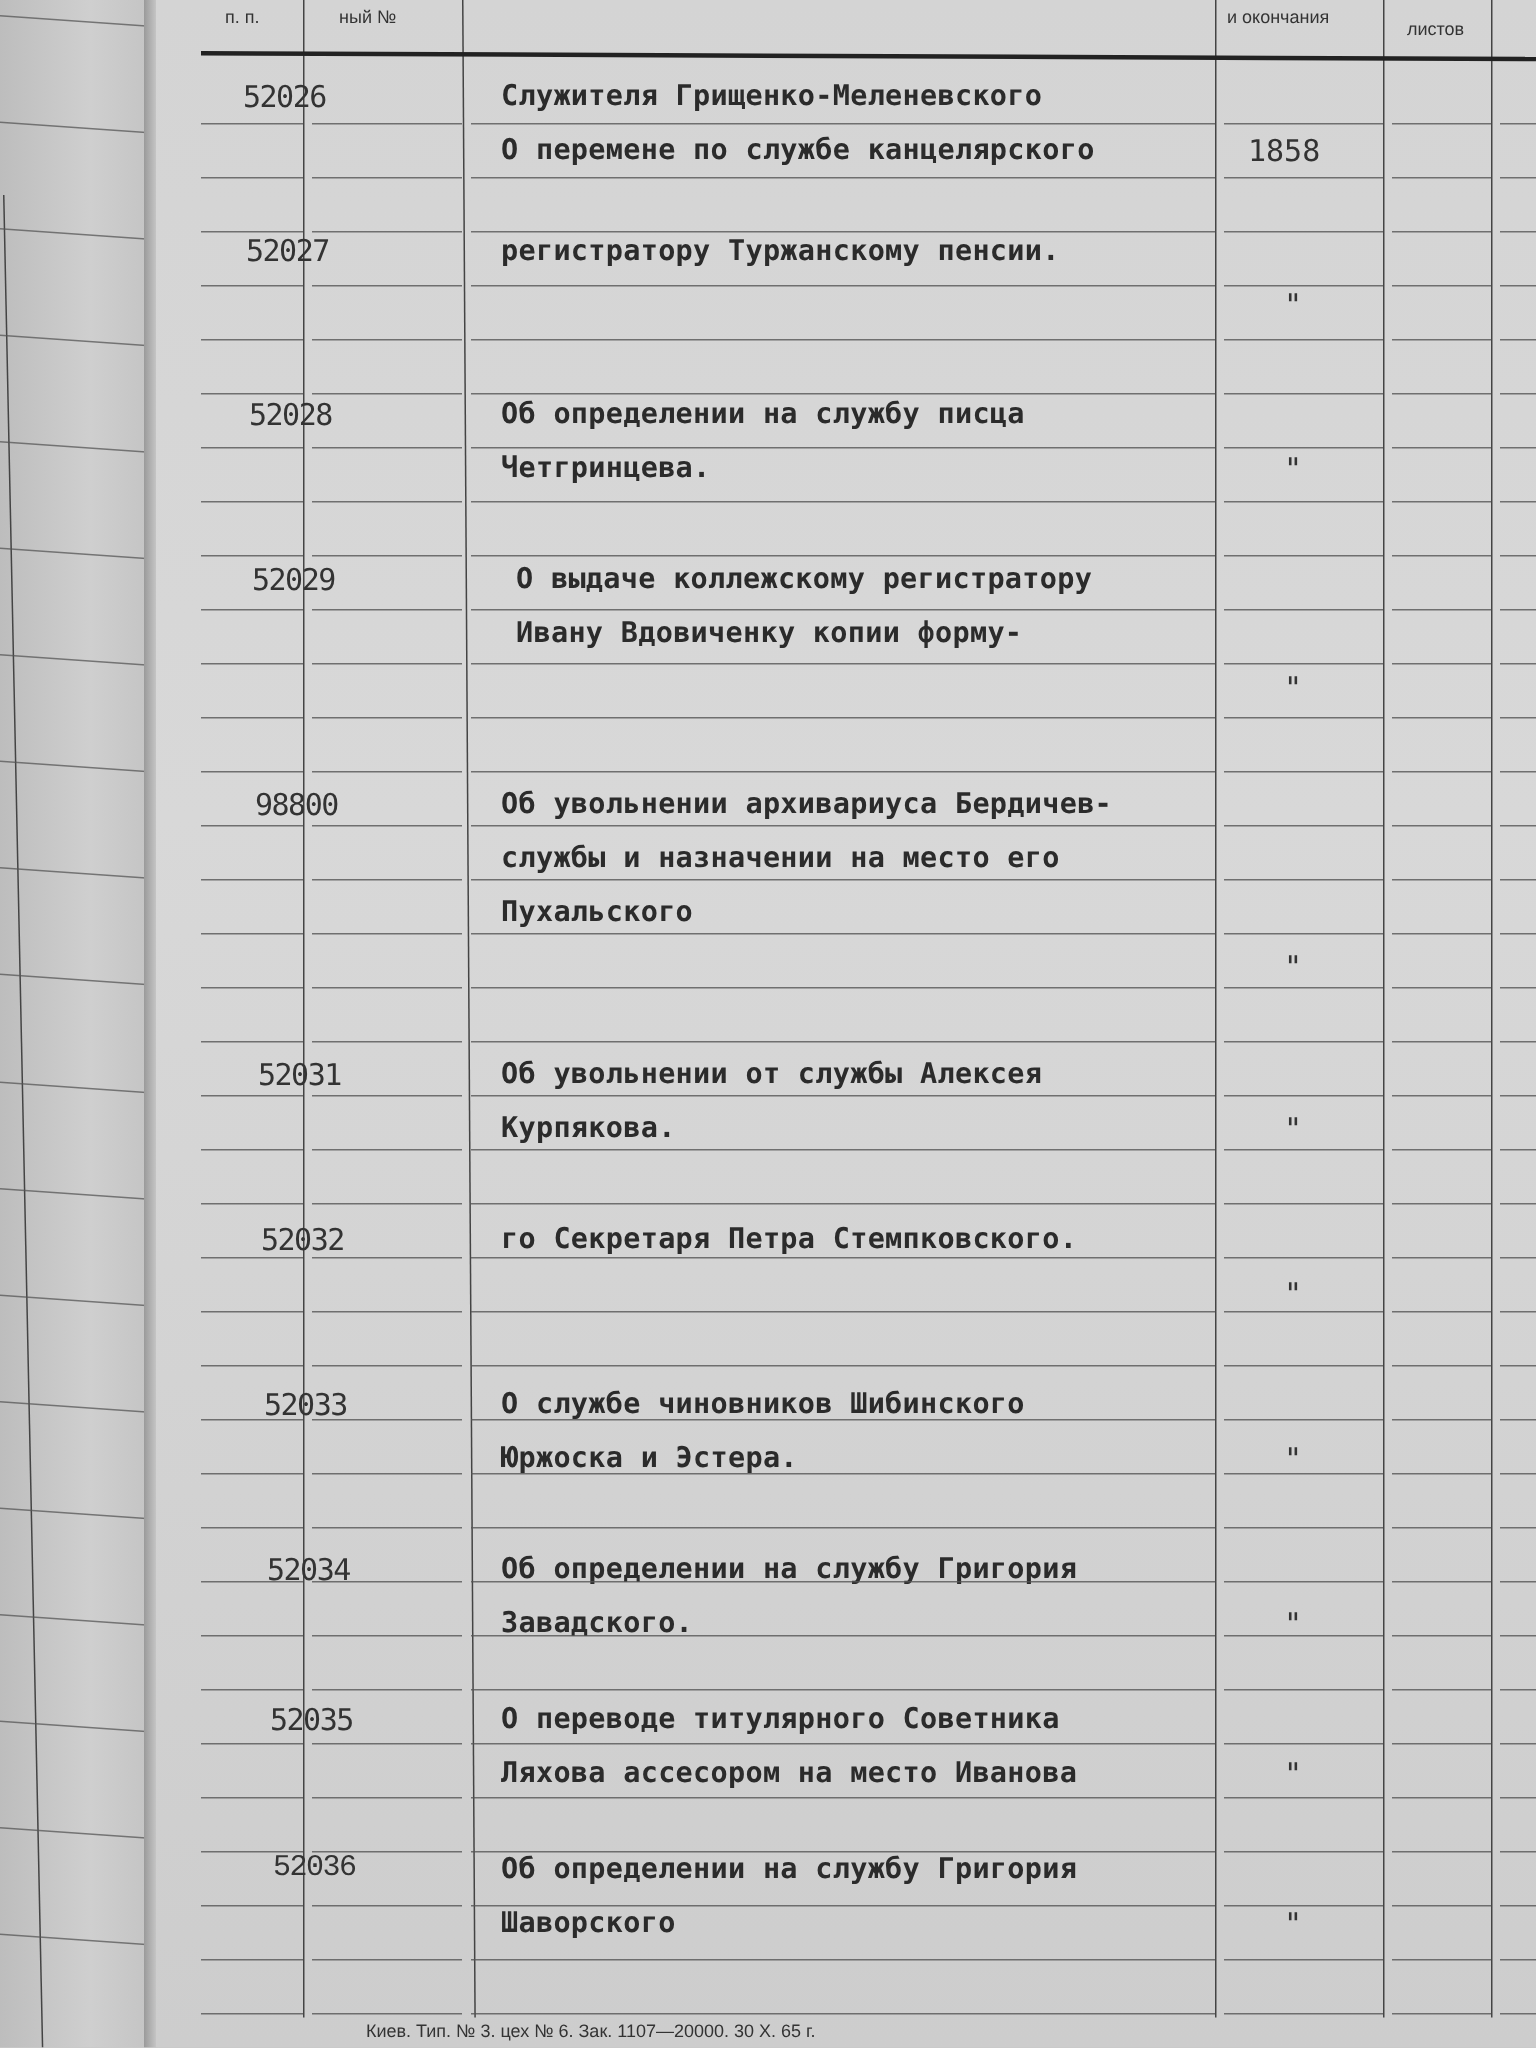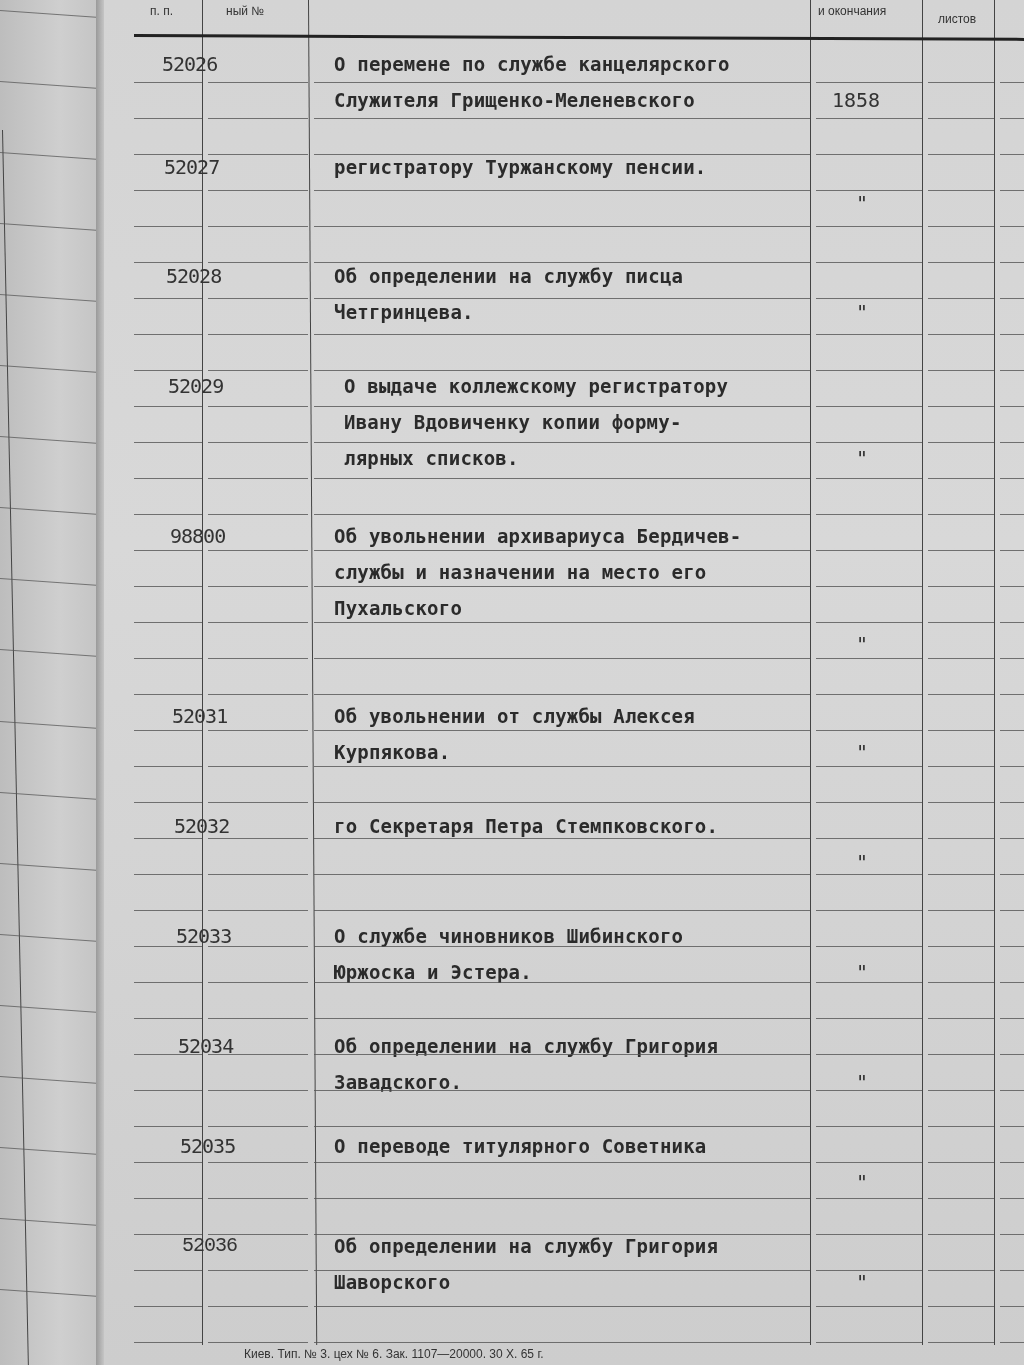--- a/index.html
+++ b/index.html
@@ -93,36 +93,36 @@
 
   <span class="hdr" style="left:46px;">п. п.</span>
   <span class="hdr" style="left:122px;">ный №</span>
   <span class="hdr" style="left:714px;">и окончания</span>
   <span class="hdr" style="left:834px;top:12px;">листов</span>
   <div class="header-rule"></div>
 
   <div id="rows">
       <div class="row" style="top: 50px;">
         <span class="num" style="left: 58px; top: 2px;">52026</span>
-        <div class="desc" style="left: 230px; top: -4px;"><div>О перемене по службе канцелярского</div><div>Служителя Грищенко-Меленевского</div></div>
+        <div class="desc" style="left: 230px; top: -4px;"><div>Служителя Грищенко-Меленевского</div><div>О перемене по службе канцелярского</div></div>
         <span class="date" style="left: 728px; top: 38px;">1858</span>
       </div>
       <div class="row" style="top: 153px;">
         <span class="num" style="left: 60px; top: 2px;">52027</span>
         <div class="desc" style="left: 230px; top: -4px;"><div>регистратору Туржанскому пенсии.</div></div>
         <span class="date" style="left: 752px; top: 38px;">"</span>
       </div>
       <div class="row" style="top: 262px;">
         <span class="num" style="left: 62px; top: 2px;">52028</span>
         <div class="desc" style="left: 230px; top: -4px;"><div>Об определении на службу писца</div><div>Четгринцева.</div></div>
         <span class="date" style="left: 752px; top: 38px;">"</span>
       </div>
       <div class="row" style="top: 372px;">
         <span class="num" style="left: 64px; top: 2px;">52029</span>
-        <div class="desc" style="left: 240px; top: -4px;"><div>О выдаче коллежскому регистратору</div><div>Ивану Вдовиченку копии форму-</div><div>лярных списков.</div></div>
+        <div class="desc" style="left: 240px; top: -4px;"><div>О выдаче коллежскому регистратору</div><div>Ивану Вдовиченку копии форму-</div></div>
         <span class="date" style="left: 752px; top: 74px;">"</span>
       </div>
       <div class="row" style="top: 522px;">
         <span class="num" style="left: 66px; top: 2px;">98800</span>
         <div class="desc" style="left: 230px; top: -4px;"><div>Об увольнении архивариуса Бердичев-</div><div>службы и назначении на место его</div><div>Пухальского</div></div>
         <span class="date" style="left: 752px; top: 110px;">"</span>
       </div>
       <div class="row" style="top: 702px;">
         <span class="num" style="left: 68px; top: 2px;">52031</span>
         <div class="desc" style="left: 230px; top: -4px;"><div>Об увольнении от службы Алексея</div><div>Курпякова.</div></div>
@@ -138,21 +138,21 @@
         <div class="desc" style="left: 230px; top: -4px;"><div>О службе чиновников Шибинского</div><div>Юржоска и Эстера.</div></div>
         <span class="date" style="left: 752px; top: 38px;">"</span>
       </div>
       <div class="row" style="top: 1032px;">
         <span class="num" style="left: 74px; top: 2px;">52034</span>
         <div class="desc" style="left: 230px; top: -4px;"><div>Об определении на службу Григория</div><div>Завадского.</div></div>
         <span class="date" style="left: 752px; top: 38px;">"</span>
       </div>
       <div class="row" style="top: 1132px;">
         <span class="num" style="left: 76px; top: 2px;">52035</span>
-        <div class="desc" style="left: 230px; top: -4px;"><div>О переводе титулярного Советника</div></div>
+        <div class="desc" style="left: 230px; top: -4px;"><div>О переводе титулярного Советника</div><div>Ляхова ассесором на место Иванова</div></div>
         <span class="date" style="left: 752px; top: 38px;">"</span>
       </div>
       <div class="row" style="top: 1232px;">
         <span class="num" style="left: 78px; top: 2px; font-family: Liberation Mono, monospace;">52036</span>
         <div class="desc" style="left: 230px; top: -4px;"><div>Об определении на службу Григория</div><div>Шаворского</div></div>
         <span class="date" style="left: 752px; top: 38px;">"</span>
       </div>
     </div>
 
   <div class="footer">Киев. Тип. № 3. цех № 6. Зак. 1107—20000. 30 X. 65 г.</div>

